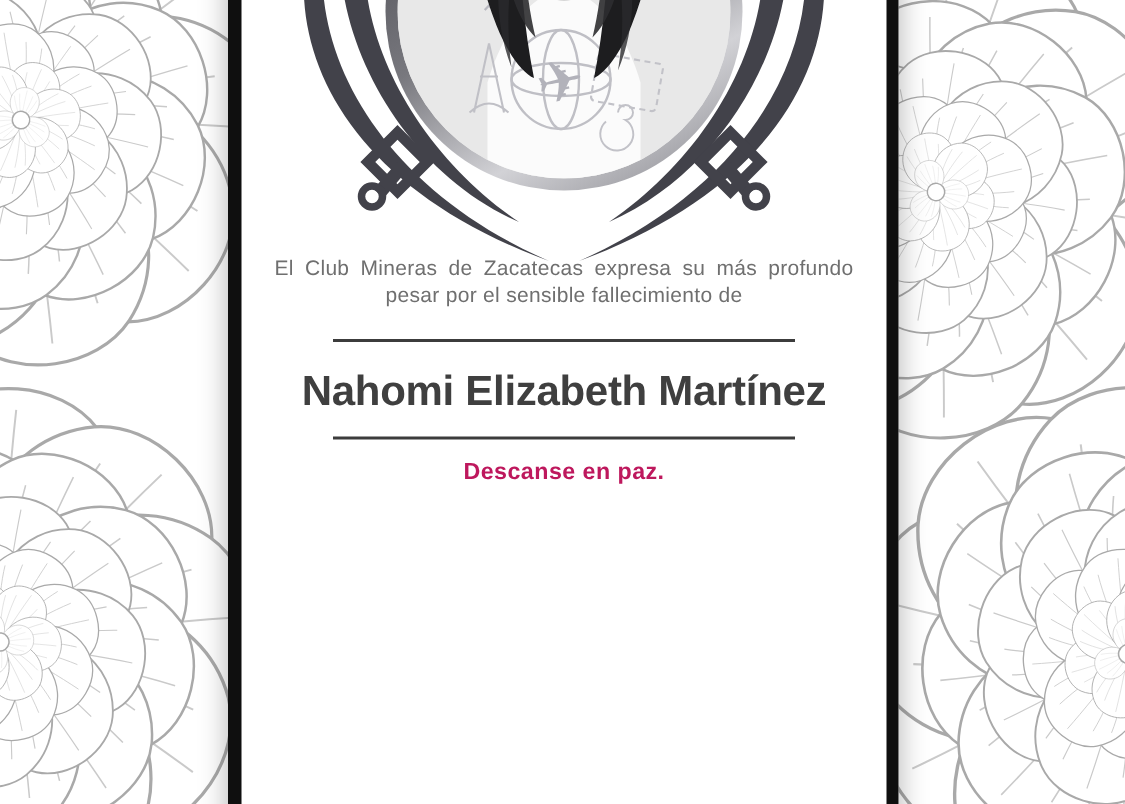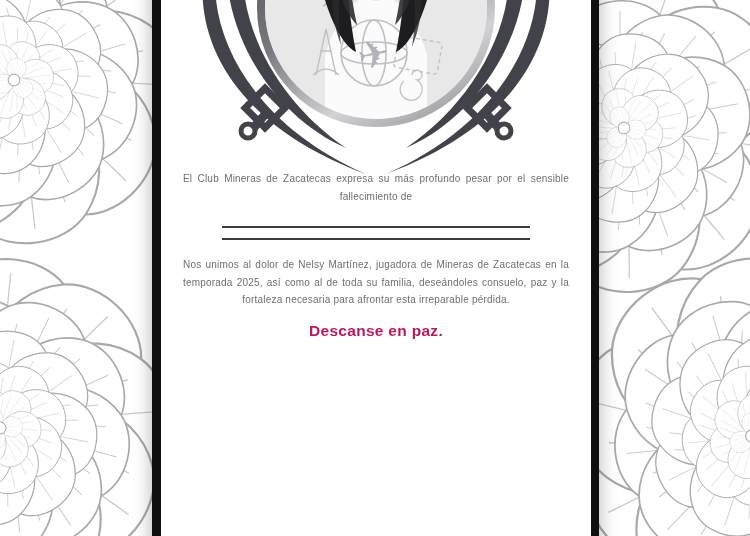--- a/index.html
+++ b/index.html
@@ -22,21 +22,21 @@
     width:238px; height:238px; border-radius:50%; z-index:2;
     background:linear-gradient(150deg,#55555b 16%,#78787e 45%,#d2d2d6 72%,#8e8e94 96%);
   }
   .photo-clip {
     position:absolute; left:8px; top:8px; right:8px; bottom:8px;
     border-radius:50%; overflow:hidden; background:#e8e8e8;
   }
   .content { position:relative; z-index:3; padding:192px 22px 0 22px; box-sizing:border-box; }
 
   .para {
-    color:#6f6f6f; font-size:10px; line-height:17.5px; letter-spacing:0.2px;
+    color:#6f6f6f; font-size:14px; line-height:17.5px; letter-spacing:0.2px;
     text-align:justify; text-align-last:center; margin:0;
   }
   .para-bold { font-weight:700; color:#5e5e5e; letter-spacing:0.1px; }
   .divider { width:308px; height:2px; background:#3c3c3c; margin:0 auto; }
   .divider-top { margin-top:21px; }
   .divider-bottom { margin-top:10px; }
   .deceased-name {
     margin-top:13px; text-align:center; font-size:28px; line-height:40px;
     font-weight:800; color:#3f3f3f; letter-spacing:-0.2px; white-space:nowrap;
   }
@@ -173,23 +173,23 @@
           </g>
         </svg>
       </div>
     </div>
 
     <div class="content">
       <p class="para">El Club Mineras de Zacatecas expresa su más profundo pesar por el sensible fallecimiento de</p>
 
       <div class="divider divider-top"></div>
 
+      <div class="deceased-name">Nahomi Elizabeth Martínez</div>
 
       <div class="divider divider-bottom"></div>
 
 
 
-      <p class="para p3">Nos unimos al dolor de Nelsy Martínez, jugadora de Mineras de Zacatecas en la temporada 2025, así como al de toda su familia, deseándoles consuelo, paz y la fortaleza necesaria para afrontar esta irreparable pérdida.</p>
 
       <div class="closing">Descanse en paz.</div>
     </div>
   </div>
 </div>
 
 </body></html>

